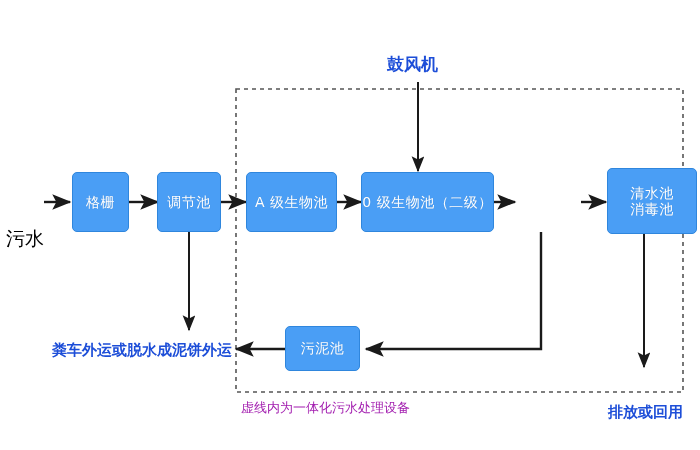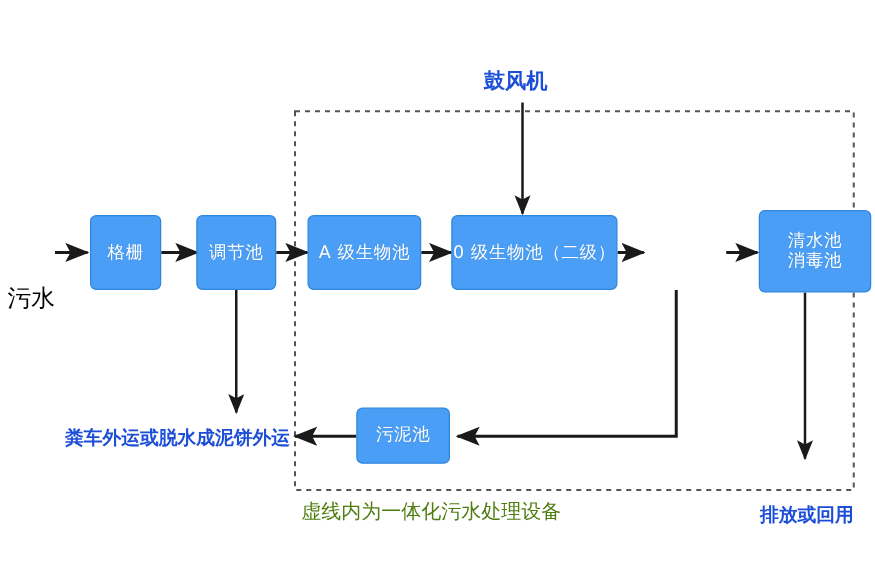--- a/index.html
+++ b/index.html
@@ -40,22 +40,22 @@
   }
   .blue-label{
     position:absolute;
     color:#1d4ed8;
     font-size:15px;
     font-weight:bold;
     white-space:nowrap;
   }
   .caption{
     position:absolute;
-    color:#4d7c0f;
-    font-size:16px;
+    color:#a21caf;
+    font-size:13px;
     white-space:nowrap;
   }
 </style>
 </head>
 <body>
 
 <div id="canvas">
 
   <svg class="layer" viewBox="0 0 700 450">
     <defs>

